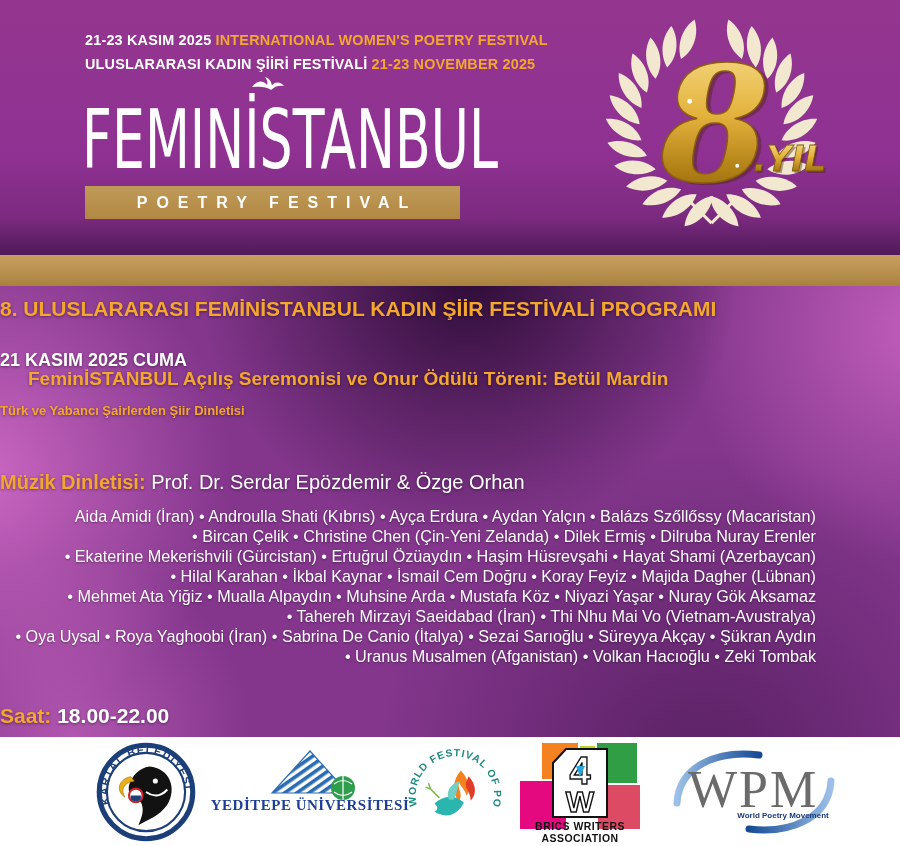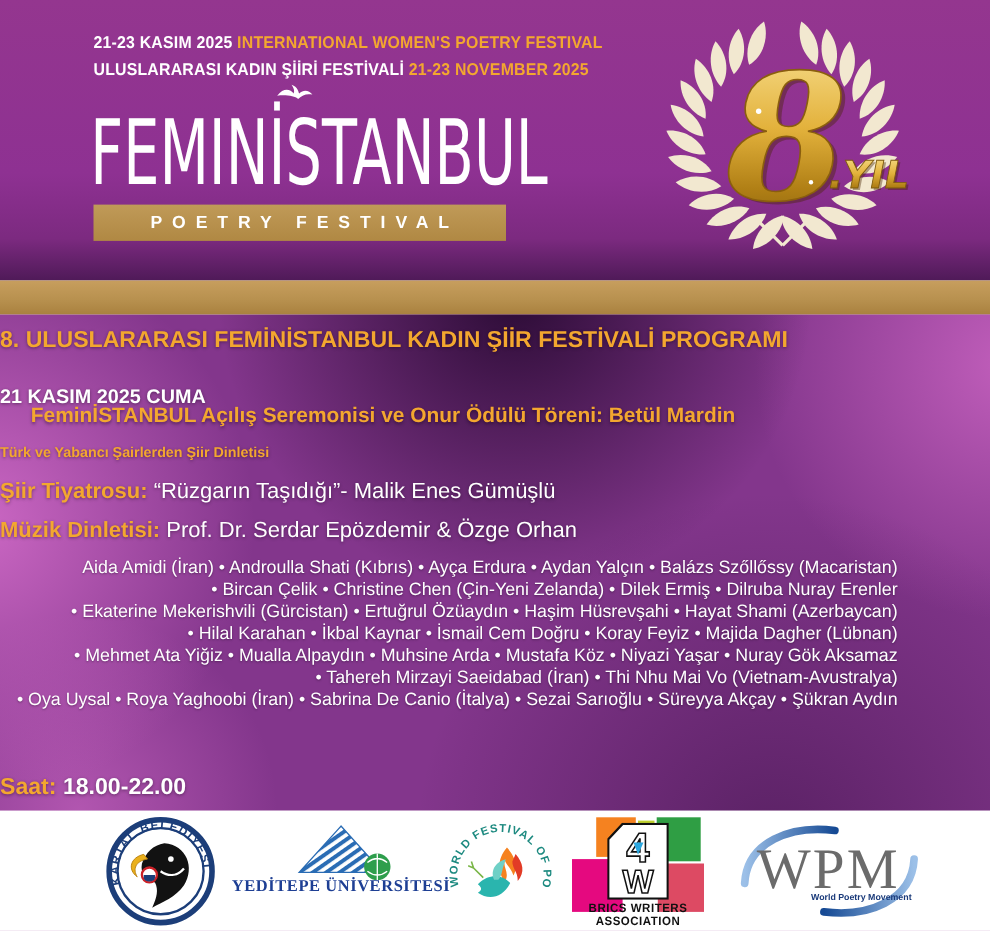--- a/index.html
+++ b/index.html
@@ -152,31 +152,31 @@
     </svg>
   </div>
 
   <div class="gold-bar"></div>
 
   <div class="main-band">
     <div class="mline t-title gold-b">8. ULUSLARARASI FEMİNİSTANBUL KADIN ŞİİR FESTİVALİ PROGRAMI</div>
     <div class="mline t-date white-b">21 KASIM 2025 CUMA</div>
     <div class="mline t-ev1 gold-b">FeminİSTANBUL Açılış Seremonisi ve Onur Ödülü Töreni: Betül Mardin</div>
     <div class="mline t-ev2 gold-b">Türk ve Yabancı Şairlerden Şiir Dinletisi</div>
-    <div class="mline t-theatre"><span class="gold-b">Şiir Tiyatrosu: </span><span class="white-r">“Rüzgarın Taşıdığı”- Malik Enes Gümüşlü</span></div>
     <div class="mline t-music"><span class="gold-b">Müzik Dinletisi: </span><span class="white-r">Prof. Dr. Serdar Epözdemir &amp; Özge Orhan</span></div>
 
     <div class="participants">
       <div>Aida Amidi (İran) • Androulla Shati (Kıbrıs) • Ayça Erdura • Aydan Yalçın • Balázs Szőllőssy (Macaristan)</div>
       <div>• Bircan Çelik • Christine Chen (Çin-Yeni Zelanda) • Dilek Ermiş • Dilruba Nuray Erenler</div>
       <div>• Ekaterine Mekerishvili (Gürcistan) • Ertuğrul Özüaydın • Haşim Hüsrevşahi • Hayat Shami (Azerbaycan)</div>
       <div>• Hilal Karahan • İkbal Kaynar • İsmail Cem Doğru • Koray Feyiz • Majida Dagher (Lübnan)</div>
       <div>• Mehmet Ata Yiğiz • Mualla Alpaydın • Muhsine Arda • Mustafa Köz • Niyazi Yaşar • Nuray Gök Aksamaz</div>
       <div>• Tahereh Mirzayi Saeidabad (İran) • Thi Nhu Mai Vo (Vietnam-Avustralya)</div>
       <div>• Oya Uysal • Roya Yaghoobi (İran) • Sabrina De Canio (İtalya) • Sezai Sarıoğlu • Süreyya Akçay • Şükran Aydın</div>
+      <div>• Uranus Musalmen (Afganistan) • Volkan Hacıoğlu • Zeki Tombak</div>
     </div>
 
     <div class="mline t-time"><span class="gold-b">Saat: </span><span class="white-b">18.00-22.00</span></div>
   </div>
 
   <div class="footer">
 
     <svg class="logo" style="left:95px;top:4px;" width="102" height="102" viewBox="0 0 120 120">
       <circle cx="60" cy="60" r="55" fill="#ffffff" stroke="#1c3e79" stroke-width="6"></circle>
       <circle cx="60" cy="60" r="46" fill="none" stroke="#1c3e79" stroke-width="2.5"></circle>

